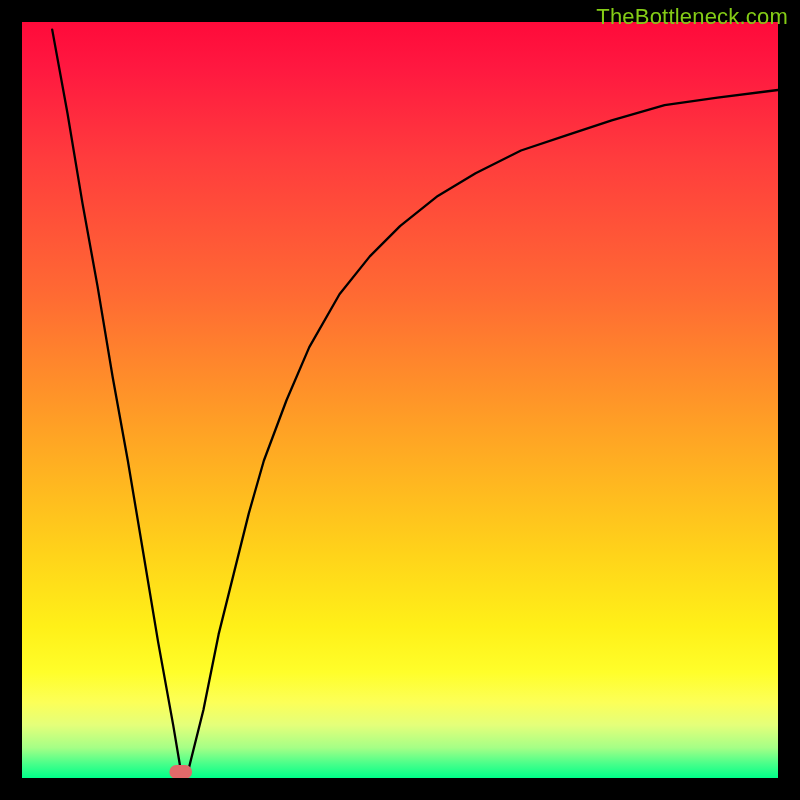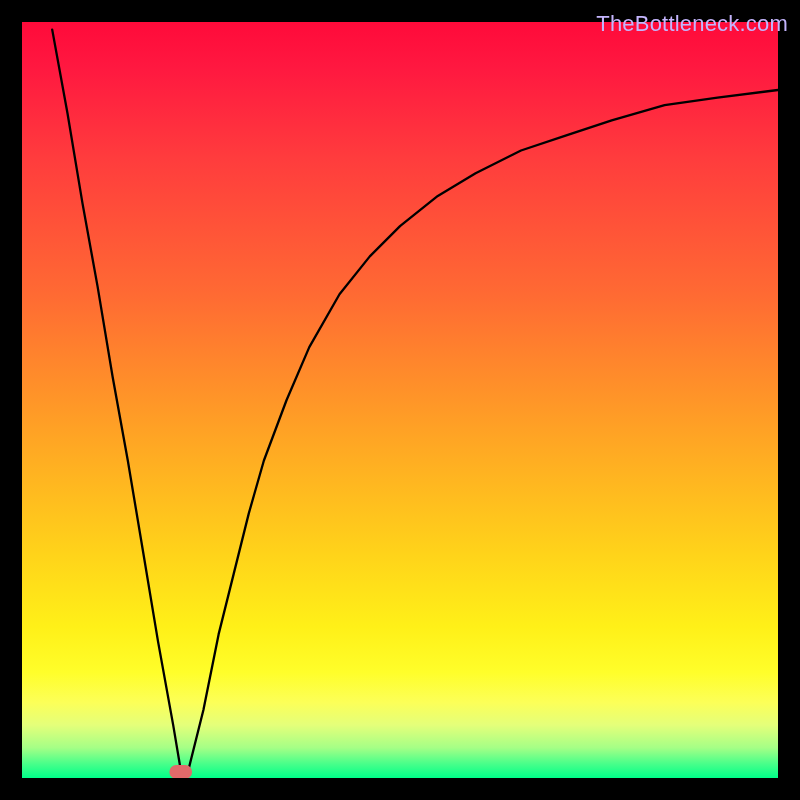--- a/index.html
+++ b/index.html
@@ -38,26 +38,25 @@
       #e4ff7a 93%,
       #a5ff86 96%,
       #4dff8a 98%,
       #00ff89 100%
     );
   }
   #watermark {
     position: absolute;
     top: 4px;
     right: 12px;
-    color: #c4b5fd;
+    color: #84cc16;
     font-size: 22px;
     font-weight: 500;
     letter-spacing: 0.2px;
     user-select: none;
-    margin-top: 7px;
   }
   svg { display: block; }
 </style>
 </head>
 <body>
 
 <div id="wrap">
 
   <div id="plot-area">
     <svg id="curve-svg" width="756" height="756" viewBox="0 0 756 756">

